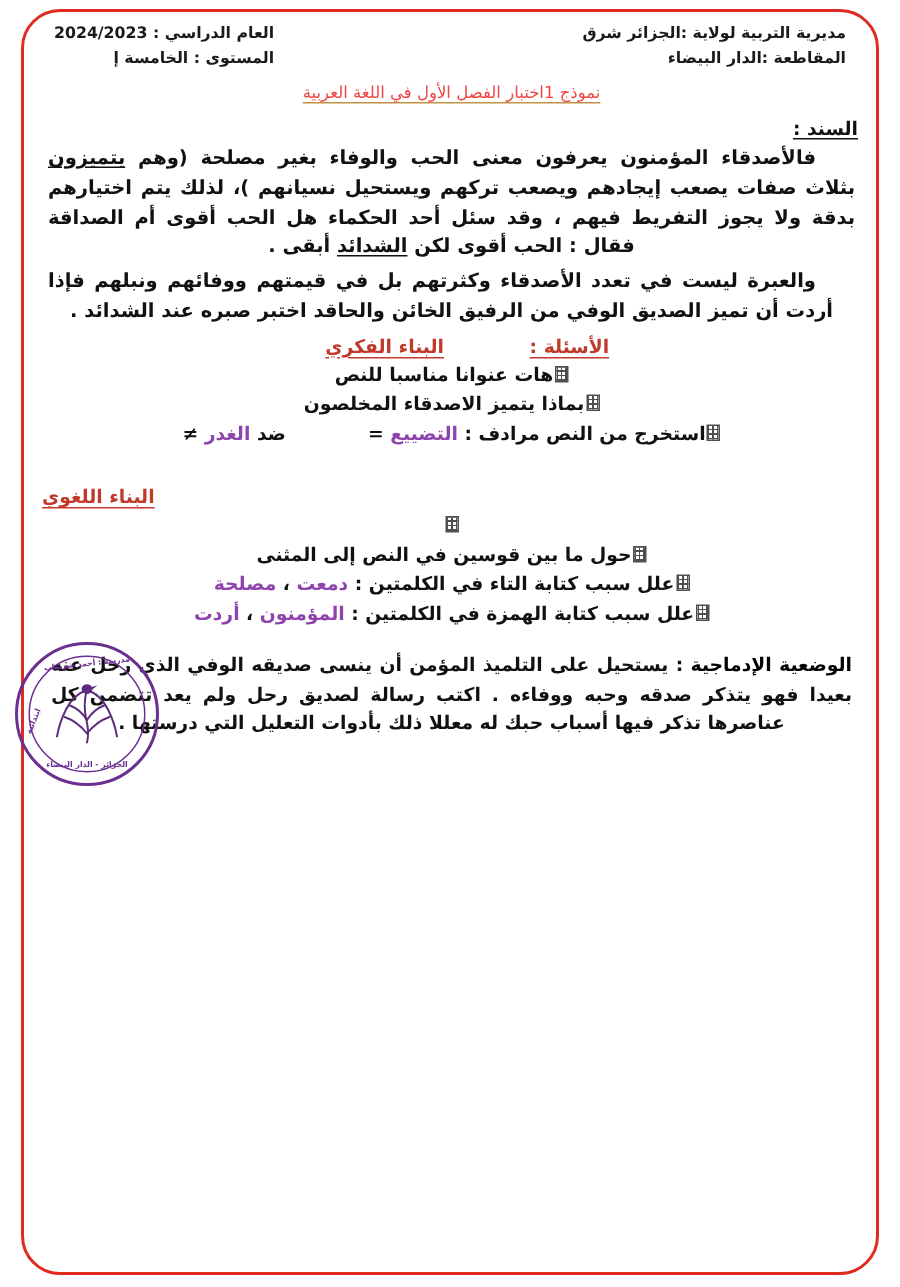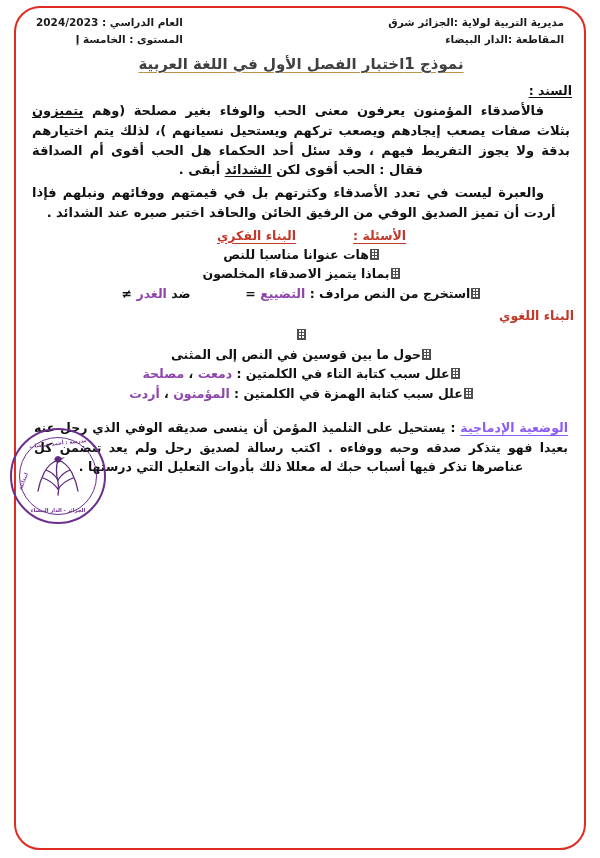--- a/index.html
+++ b/index.html
@@ -58,23 +58,23 @@
     color: #1a1a1a;
     line-height: 1.62;
     white-space: nowrap;
   }
   .hdr-col.right { text-align: right; }
   .hdr-col.left  { text-align: right; padding-top: 0px; }
 
   .exam-title {
     margin-top: 7px;
     text-align: center;
-    font-size: 15px;
-    font-weight: bold;
-    color: #404040;
+    font-size: 11px;
+    font-weight: normal;
+    color: #ef4444;
     letter-spacing: 0px;
   }
   .exam-title span.u {
     text-decoration: underline;
     text-decoration-color: #bf9245;
     text-underline-offset: 3px;
   }
 
   
   .sanad {
@@ -114,25 +114,26 @@
     text-underline-offset: 3px;
     margin-left: 44px;
   }
   .sec-head .sub {
     color: #c0392b;
     text-decoration: underline;
     text-underline-offset: 3px;
     margin-left: 21px;
   }
   .sec-head2 {
-    margin-top: 4px;
-    font-size: 12.5px;
-    font-weight: bold;
-    text-align: right;
+    margin-top: 24px;
+    font-size: 12.5px;
+    font-weight: bold;
+    text-align: left;
     color: #c0392b;
+    text-decoration: underline;
     text-underline-offset: 3px;
   }
 
   
   .q-list { margin-top: 2px; }
   .q-row {
     font-size: 12.5px;
     font-weight: bold;
     color: #111;
     line-height: 1.58;
@@ -160,22 +161,21 @@
     margin-top: 14px;
     font-size: 12.5px;
     font-weight: bold;
     color: #111;
     line-height: 1.58;
     text-align: justify;
     text-align-last: center;
     padding: 0 6px;
   }
   .wadia .ttl {
-    color: #8b5cf6;
-    text-decoration: underline;
+    color: #000000;
     text-underline-offset: 3px;
   }
 
   
   .stamp {
     position: absolute;
     left: 10px;
     top: 428px;
     width: 96px;
     height: 96px;

